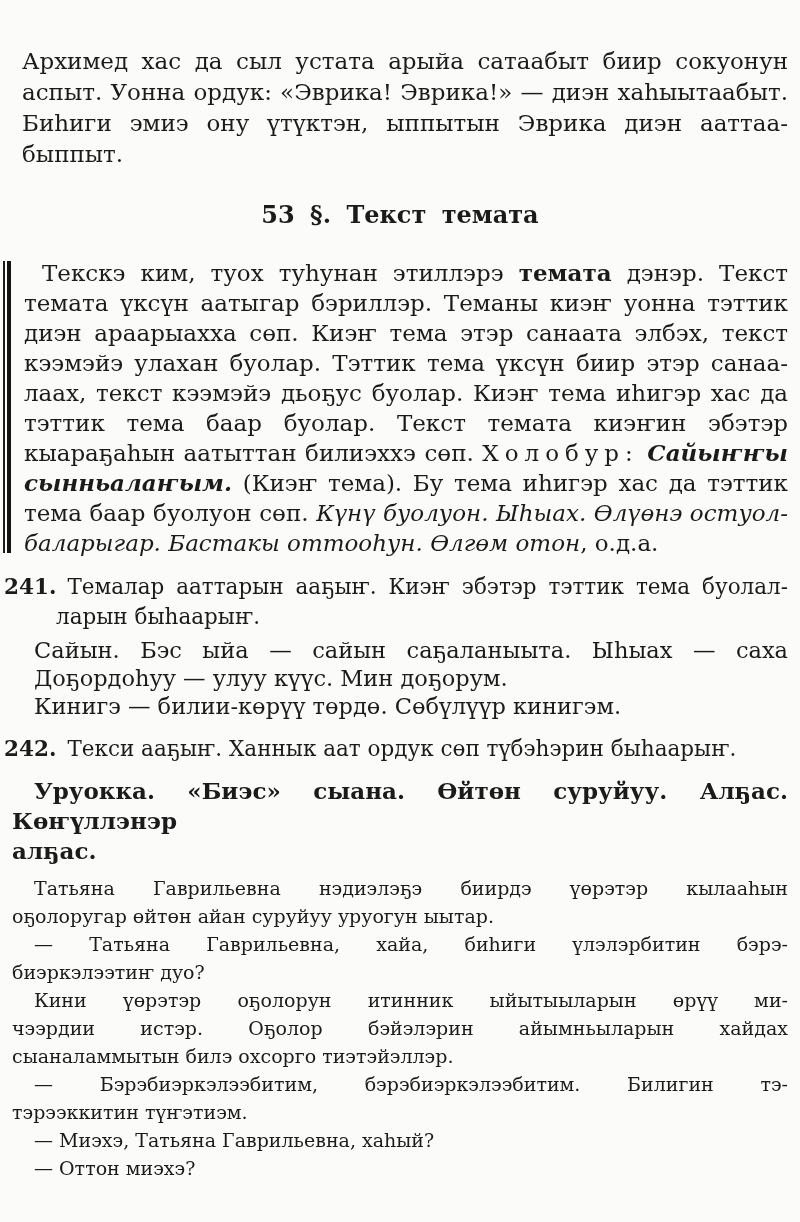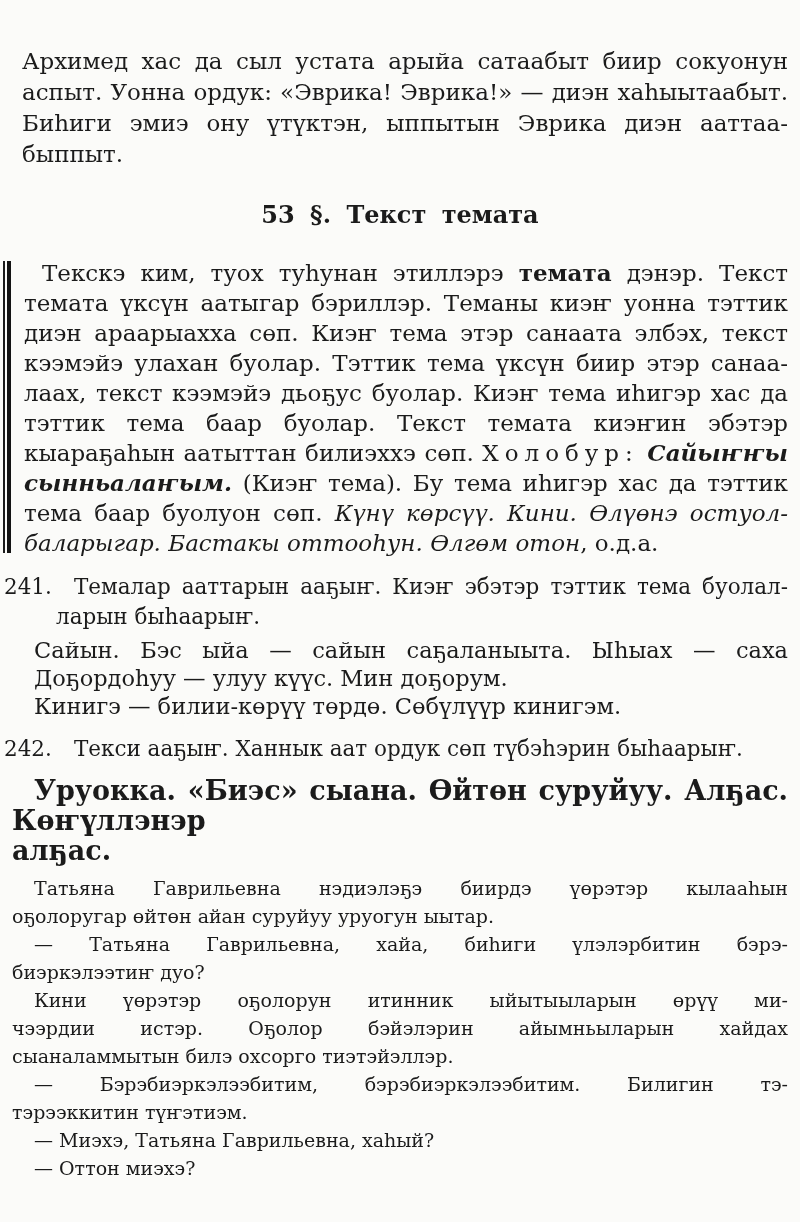--- a/index.html
+++ b/index.html
@@ -16,21 +16,21 @@
     overflow: hidden;
   }
   
   .ln { text-align: justify; text-align-last: justify; }
   .ln.last { text-align-last: left; }
   .s-r { font-style: normal; font-weight: normal; }
   .s-b { font-weight: bold; }
   .s-i { font-style: italic; }
   .s-bi { font-style: italic; font-weight: bold; }
   .s-sp { letter-spacing: 6px; }
-  .s-num { font-weight: normal; margin-right: 22px; }
+  .s-num { font-weight: bold; margin-right: 11px; }
 
   .intro { font-size: 23px; line-height: 31px; margin-left: 10px; }
 
   .heading {
     margin: 26px 0 24px 0;
     font-size: 24px;
     line-height: 38px;
     font-weight: bold;
     text-align: center;
     word-spacing: 7px;
@@ -58,21 +58,21 @@
     line-height: 30px;
     margin-left: -8px;
   }
   .hang { padding-left: 52px; }
   .hang .ln:first-child { text-indent: -52px; }
 
   .content { font-size: 22.5px; line-height: 28px; margin-top: 4px; }
   .content .para .ln:first-child { text-indent: 22px; }
 
   .bold-title {
-    font-size: 27px;
+    font-size: 23px;
     line-height: 30px;
     margin-top: 12px;
   }
   .bold-title .ln:first-child { text-indent: 22px; }
 
   .story { font-size: 19px; line-height: 28px; margin-top: 8px; }
   .story .para .ln:first-child { text-indent: 22px; }
 </style>
 </head>
 <body>
@@ -92,21 +92,21 @@
     <div class="rule-bar"></div>
     <div class="para">
         <div class="ln"><span class="s-r">Текскэ ким, туох туһунан этиллэрэ </span><span class="s-b">темата</span><span class="s-r"> дэнэр. Текст</span></div>
         <div class="ln"><span class="s-r">темата үксүн аатыгар бэриллэр. Теманы киэҥ уонна тэттик</span></div>
         <div class="ln"><span class="s-r">диэн араарыахха сөп. Киэҥ тема этэр санаата элбэх, текст</span></div>
         <div class="ln"><span class="s-r">кээмэйэ улахан буолар. Тэттик тема үксүн биир этэр санаа-</span></div>
         <div class="ln"><span class="s-r">лаах, текст кээмэйэ дьоҕус буолар. Киэҥ тема иһигэр хас да</span></div>
         <div class="ln"><span class="s-r">тэттик тема баар буолар. Текст темата киэҥин эбэтэр</span></div>
         <div class="ln"><span class="s-r">кыараҕаһын аатыттан билиэххэ сөп. </span><span class="s-sp">Холобур:</span><span class="s-r"> </span><span class="s-bi">Сайыҥҥы</span></div>
         <div class="ln"><span class="s-bi">сынньалаҥым.</span><span class="s-r"> (Киэҥ тема). Бу тема иһигэр хас да тэттик</span></div>
-        <div class="ln"><span class="s-r">тема баар буолуон сөп. </span><span class="s-i">Күнү көрсүү. Кини. Өлүөнэ остуол-</span></div>
+        <div class="ln"><span class="s-r">тема баар буолуон сөп. </span><span class="s-i">Күнү буолуон. Ыһыах. Өлүөнэ остуол-</span></div>
         <div class="ln last"><span class="s-i">баларыгар. Бастакы оттооһун. Өлгөм отон</span><span class="s-r">, о.д.а.</span></div>
       </div>
   </div>
 
   <div class="exercise">
     <div class="instr hang para">
         <div class="ln"><span class="s-num">241.</span><span class="s-r">Темалар ааттарын ааҕыҥ. Киэҥ эбэтэр тэттик тема буолал-</span></div>
         <div class="ln last"><span class="s-r">ларын быһаарыҥ.</span></div>
       </div>
     <div class="content">

